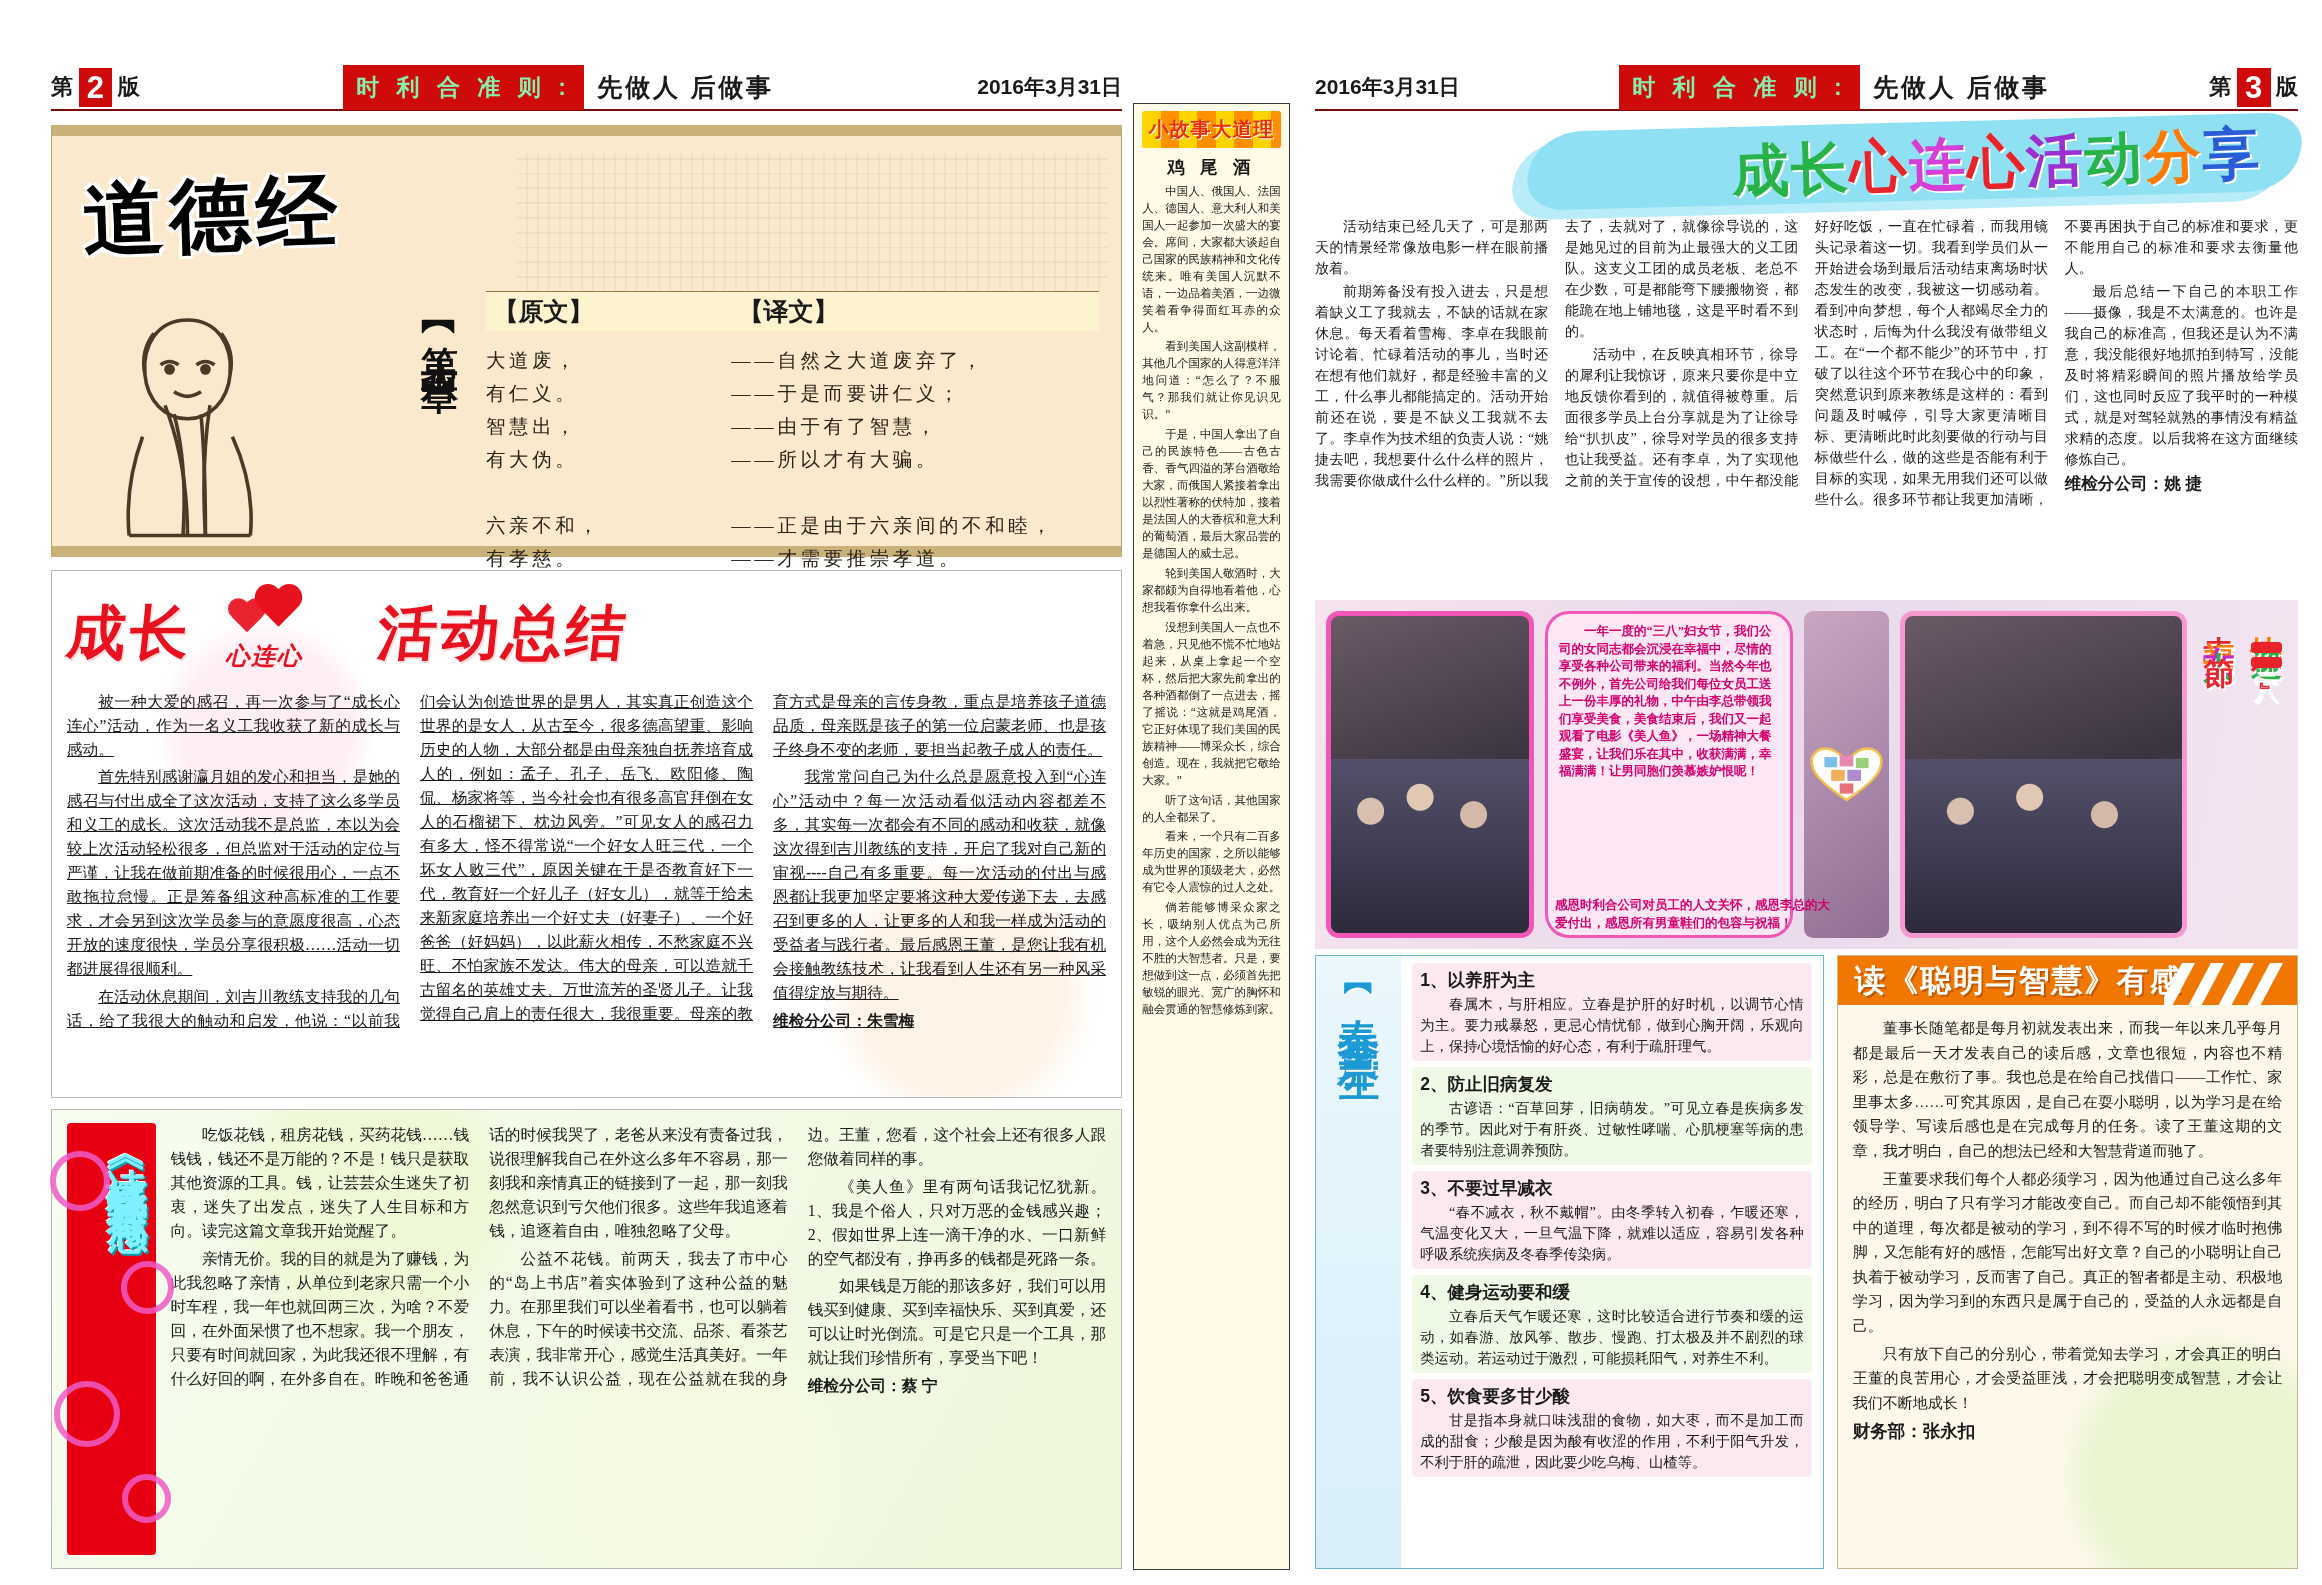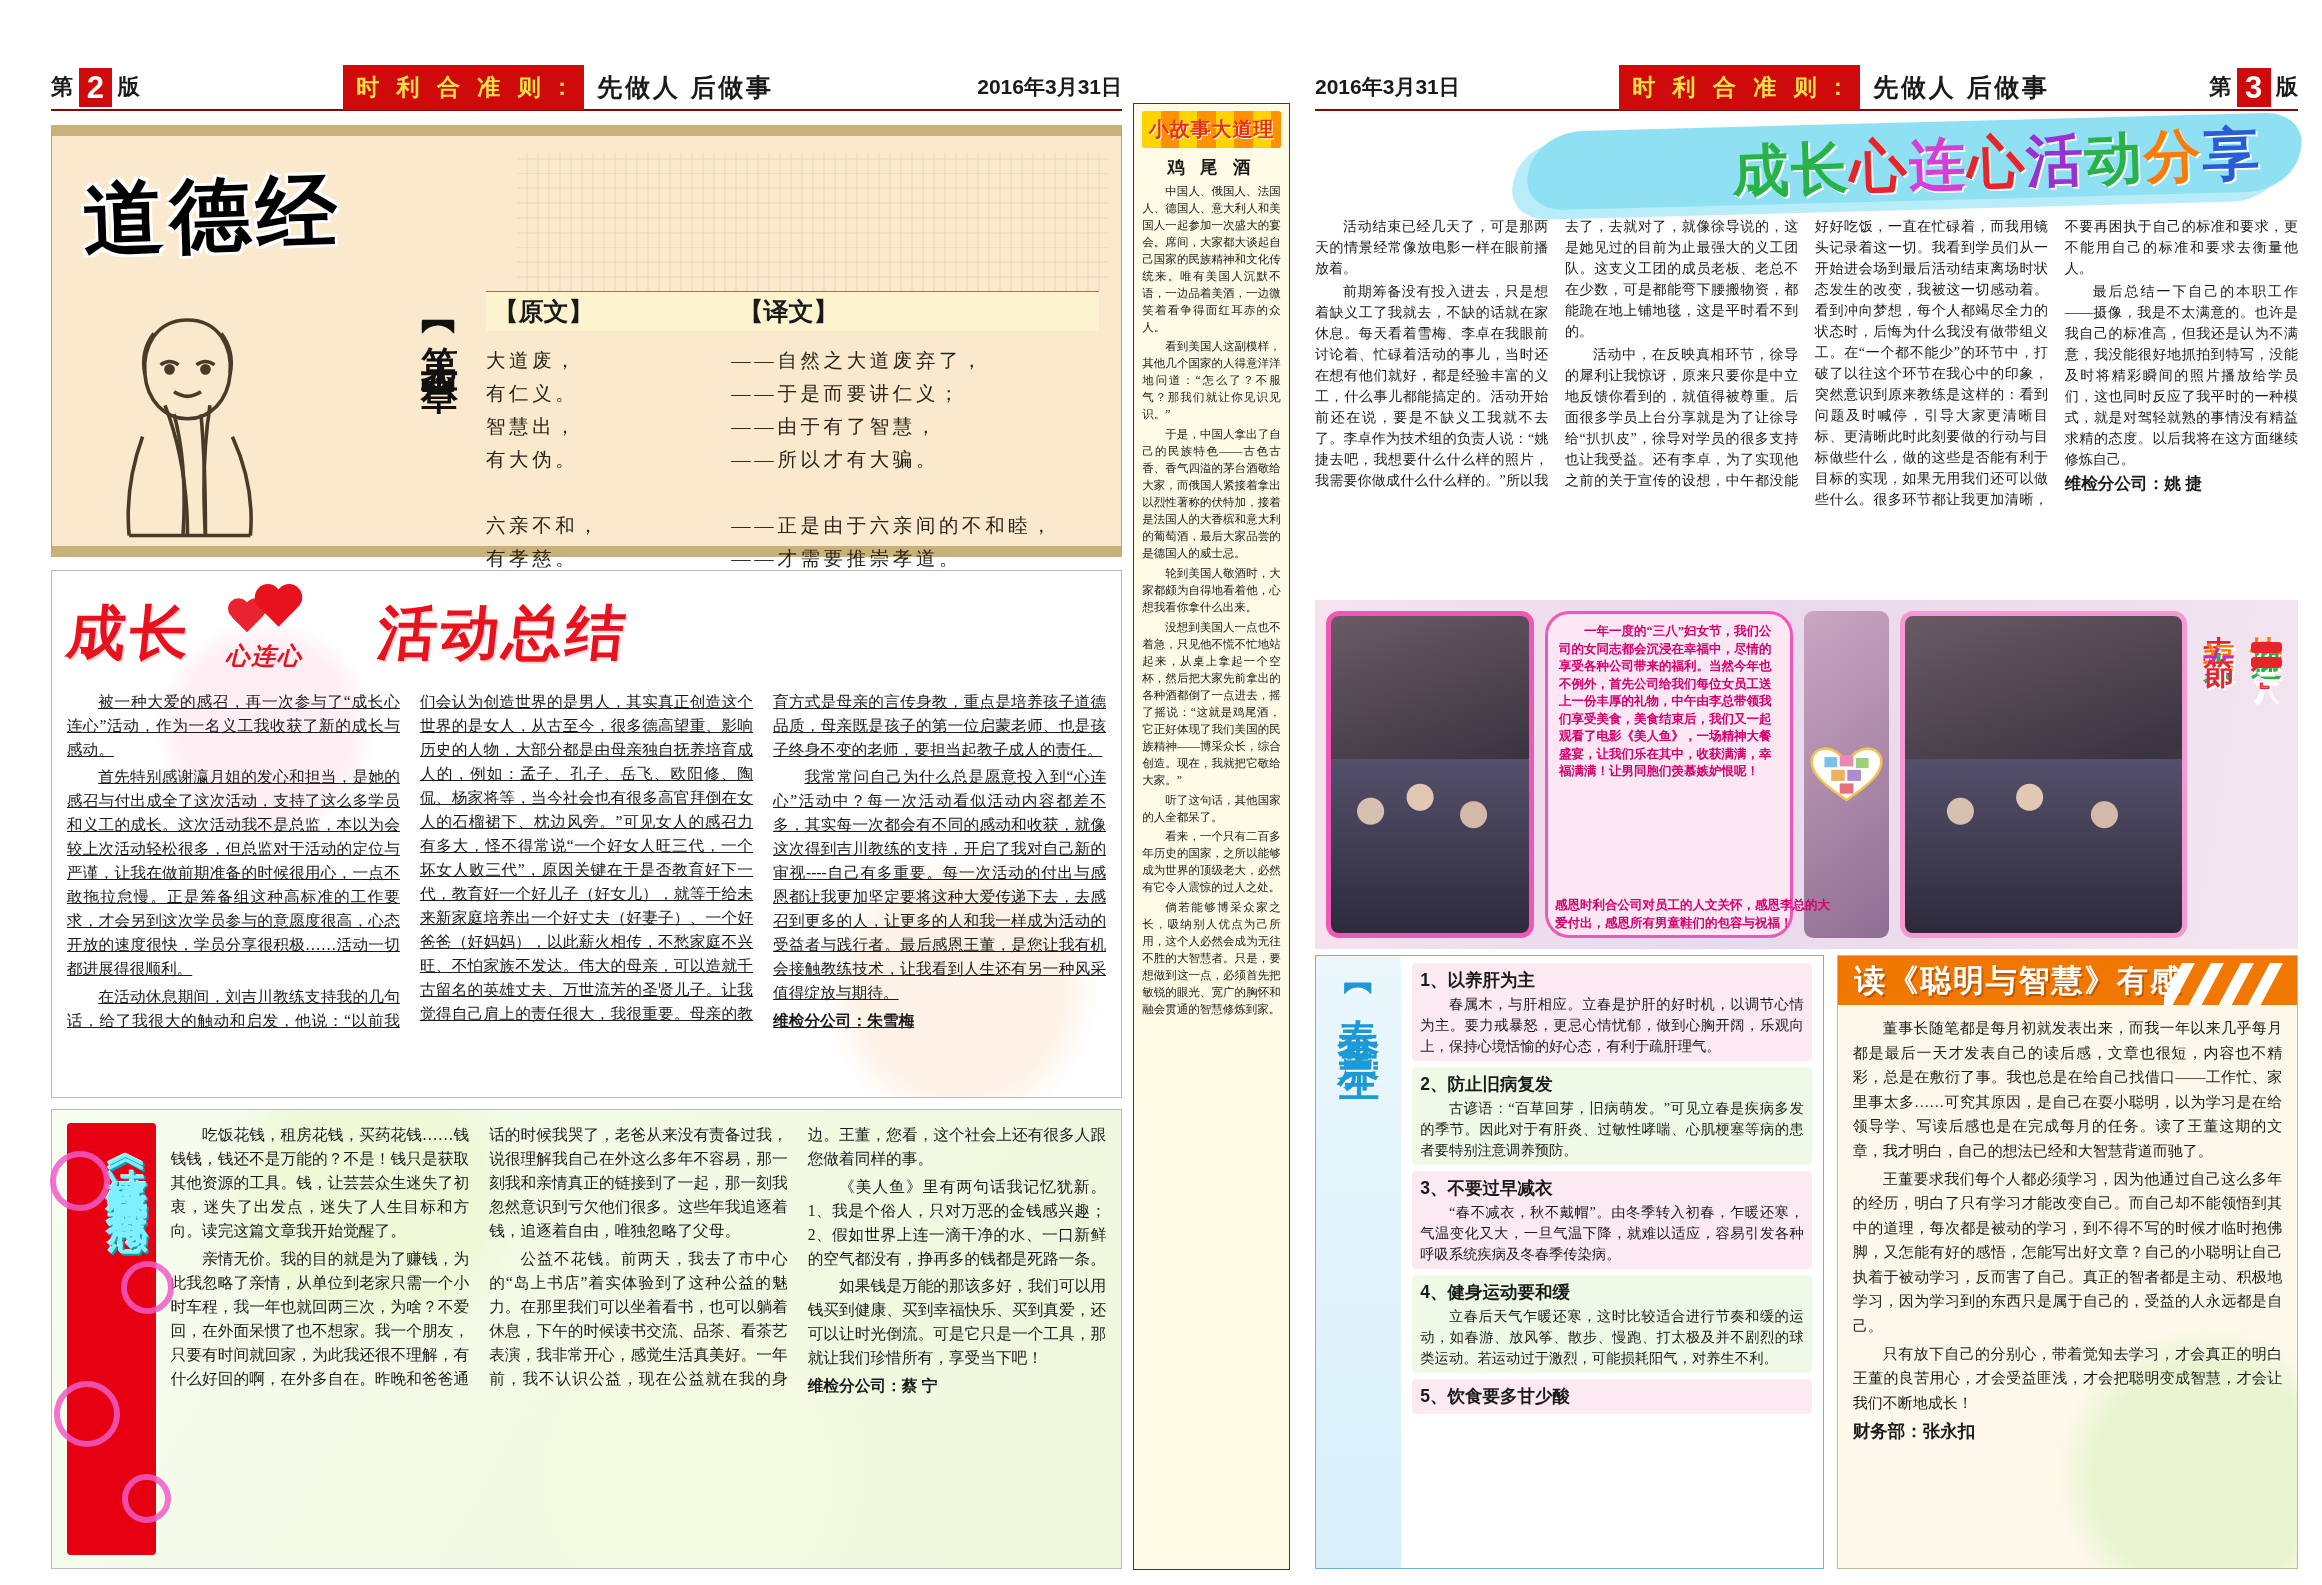--- a/index.html
+++ b/index.html
@@ -6,21 +6,21 @@
   #canvas{position:relative;width:2322px;height:1586px;background:#fff;overflow:hidden;
           font-family:"Liberation Serif","DejaVu Serif",serif;color:#1a1a1a;}
   .sec{position:absolute;box-sizing:border-box;}
   
   .phead{display:flex;align-items:center;border-bottom:2.8px solid #7a0c0c;
          font-family:"Liberation Sans","DejaVu Sans",sans-serif;}
   .phead .grow{flex:1;}
   .pgword{font-size:22px;font-weight:bold;}
   .pgnum{display:inline-block;background:#cf0a0a;color:#fff;font-weight:bold;font-size:31px;
          padding:0 8.3px;margin:0 5.5px;line-height:39px;}
-  .mottobox{background:#cf0a0a;color:#fde047;font-weight:bold;font-size:23px;letter-spacing:5.5px;
+  .mottobox{background:#cf0a0a;color:#86efac;font-weight:bold;font-size:23px;letter-spacing:5.5px;
             padding:7px 13px;margin-right:13px;}
   .motto{font-size:25px;font-weight:bold;letter-spacing:2.8px;}
   .pdate{font-size:21px;font-weight:bold;}
   
   .ddj{background:#fbe9cd;border:0.9px solid #b9a06a;border-top:11px solid #c9b27a;
        border-bottom:11px solid #c9b27a;}
   .ddj-title{position:absolute;left:31px;top:26px;font-size:81px;font-weight:bold;color:#000;
        letter-spacing:5.5px;text-shadow:2.8px 2.8px 0 #fff,-2.8px -2.8px 0 #fff,2.8px -2.8px 0 #fff,-2.8px 2.8px 0 #fff;
        transform:rotate(-2deg);font-family:"Liberation Sans","DejaVu Sans",sans-serif;}
   .ddj-deco{position:absolute;right:13px;top:16.6px;width:591px;height:138px;opacity:.55;
@@ -345,20 +345,21 @@
       <div class="sp-item">
         <div class="sp-head">3、不要过早减衣</div>
         <div class="sp-body">“春不减衣，秋不戴帽”。由冬季转入初春，乍暖还寒，气温变化又大，一旦气温下降，就难以适应，容易引发各种呼吸系统疾病及冬春季传染病。</div>
       </div>
       <div class="sp-item">
         <div class="sp-head">4、健身运动要和缓</div>
         <div class="sp-body">立春后天气乍暖还寒，这时比较适合进行节奏和缓的运动，如春游、放风筝、散步、慢跑、打太极及并不剧烈的球类运动。若运动过于激烈，可能损耗阳气，对养生不利。</div>
       </div>
       <div class="sp-item">
         <div class="sp-head">5、饮食要多甘少酸</div>
+        <div class="sp-body">甘是指本身就口味浅甜的食物，如大枣，而不是加工而成的甜食；少酸是因为酸有收涩的作用，不利于阳气升发，不利于肝的疏泄，因此要少吃乌梅、山楂等。</div>
       </div>
     </div>
   </div>
 
   <div class="sec wisdom" style="left:1837px;top:955px;width:461px;height:614px;">
     <div class="wis-head">
       <span class="wis-title">读《聪明与智慧》有感</span>
       <span class="slashes">
           <i></i>
           <i></i>

